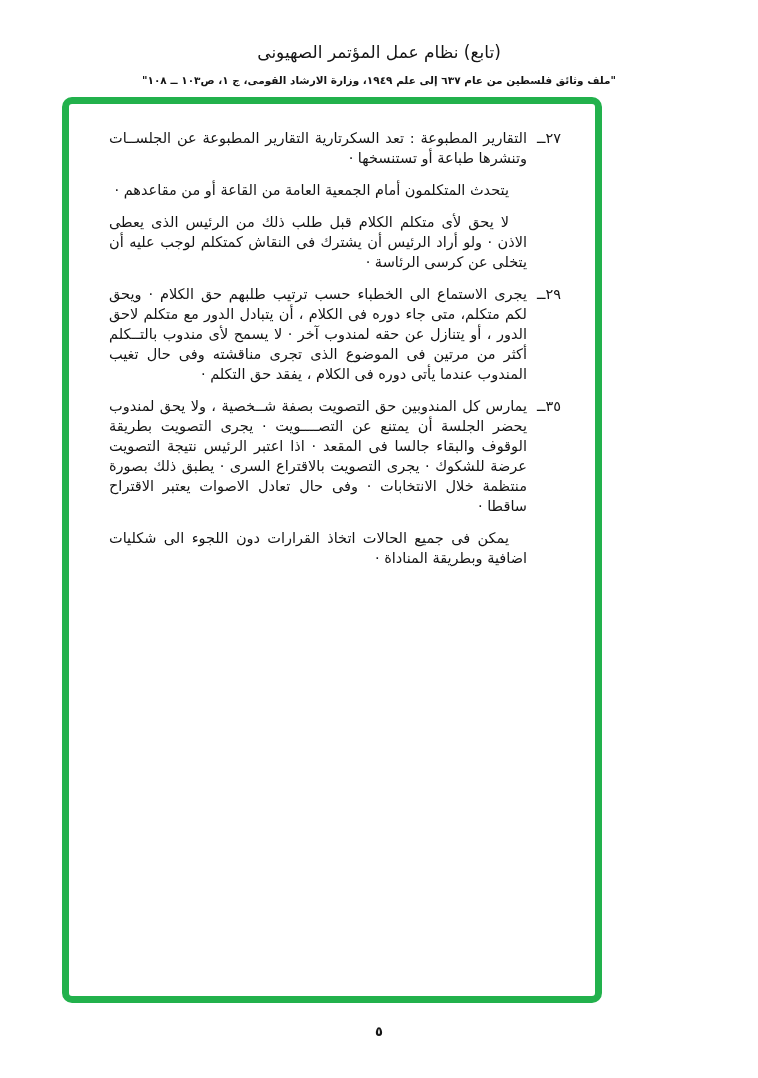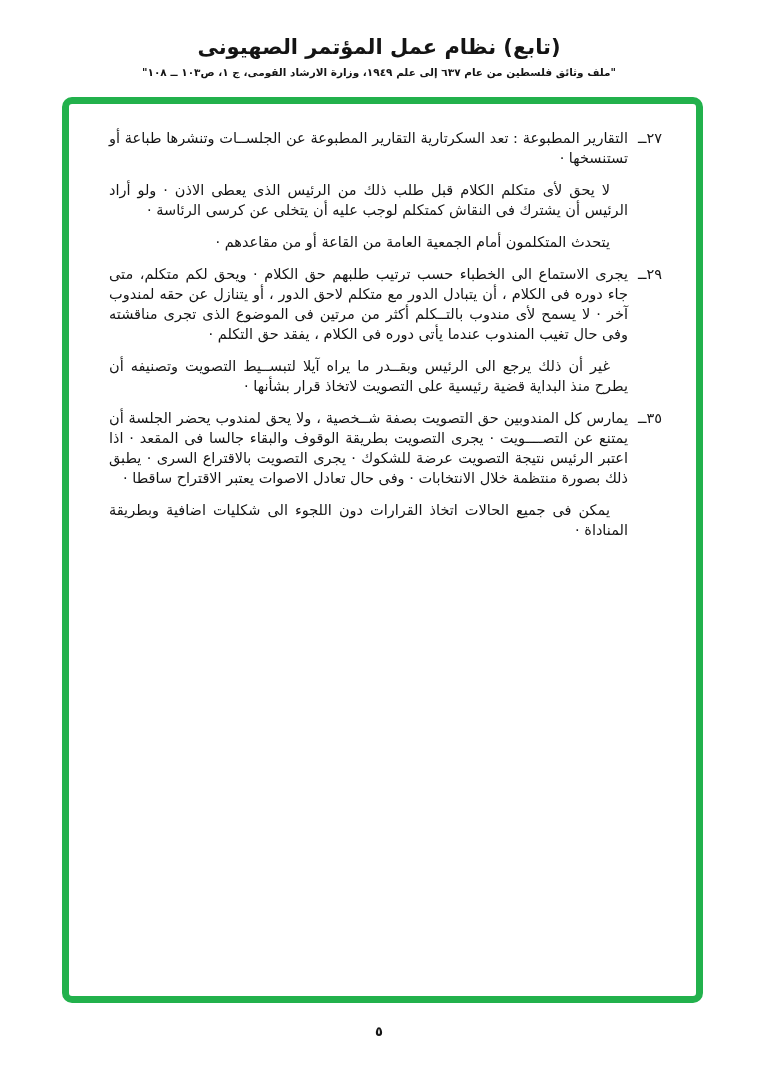--- a/index.html
+++ b/index.html
@@ -13,34 +13,34 @@
     color: #141414;
     direction: rtl;
   }
   .header {
     position: absolute;
     top: 30px; left: 0; right: 0;
     text-align: center;
     direction: rtl;
   }
   .doc-title {
-    margin: 5px;
-    font-size: 21px;
-    font-weight: bold;
+    margin: 12px;
+    font-size: 17px;
+    font-weight: normal;
     letter-spacing: 0.3px;
   }
   .doc-source {
     margin-top: 7px;
     font-size: 10.5px;
     font-weight: bold;
   }
   .frame {
     position: absolute;
     left: 62px; top: 97px;
-    width: 641px; height: 906px;
+    width: 540px; height: 906px;
     border: 7px solid var(--frame-border-color, #22b14c);
     border-radius: 10px;
     overflow: hidden;
     background: #ffffff;
   }
   .content {
     direction: rtl;
     text-align: justify;
     padding: 24px 34px 0 40px;
     font-size: 14.5px;
@@ -80,31 +80,30 @@
   <h1 class="doc-title">(تابع) نظام عمل المؤتمر الصهيونى</h1>
   <div class="doc-source">"ملف وثائق فلسطين من عام ٦٣٧ إلى علم ١٩٤٩، وزارة الارشاد القومى، ج ١، ص١٠٣ ــ ١٠٨"</div>
 </div>
 
 <div class="frame">
   <div class="content">
 
     <p class="clause"><span class="num">٢٧ــ</span><span>التقارير المطبوعة : تعد السكرتارية التقارير المطبوعة عن الجلســات وتنشرها طباعة أو تستنسخها ·</span></p>
 
 
+    <p class="para">يتحدث المتكلمون أمام الجمعية العامة من القاعة أو من مقاعدهم ·</p>
+
     <p class="para">لا يحق لأى متكلم الكلام قبل طلب ذلك من الرئيس الذى يعطى الاذن · ولو أراد الرئيس أن يشترك فى النقاش كمتكلم لوجب عليه أن يتخلى عن كرسى الرئاسة ·</p>
-
-    <p class="para">يتحدث المتكلمون أمام الجمعية العامة من القاعة أو من مقاعدهم ·</p>
 
     <p class="clause"><span class="num">٢٩ــ</span><span>يجرى الاستماع الى الخطباء حسب ترتيب طلبهم حق الكلام · ويحق لكم متكلم، متى جاء دوره فى الكلام ، أن يتبادل الدور مع متكلم لاحق الدور ، أو يتنازل عن حقه لمندوب آخر · لا يسمح لأى مندوب بالتــكلم أكثر من مرتين فى الموضوع الذى تجرى مناقشته وفى حال تغيب المندوب عندما يأتى دوره فى الكلام ، يفقد حق التكلم ·</span></p>
 
 
 
 
 
-    <p class="para">غير أن ذلك يرجع الى الرئيس وبقــدر ما يراه آيلا لتبســيط التصويت وتصنيفه أن يطرح منذ البداية قضية رئيسية على التصويت لاتخاذ قرار بشأنها ·</p>
 
 
     <p class="clause"><span class="num">٣٥ــ</span><span>يمارس كل المندوبين حق التصويت بصفة شــخصية ، ولا يحق لمندوب يحضر الجلسة أن يمتنع عن التصــــويت · يجرى التصويت بطريقة الوقوف والبقاء جالسا فى المقعد · اذا اعتبر الرئيس نتيجة التصويت عرضة للشكوك · يجرى التصويت بالاقتراع السرى · يطبق ذلك بصورة منتظمة خلال الانتخابات · وفى حال تعادل الاصوات يعتبر الاقتراح ساقطا ·</span></p>
 
     <p class="para">يمكن فى جميع الحالات اتخاذ القرارات دون اللجوء الى شكليات اضافية وبطريقة المناداة ·</p>
 
   </div>
 </div>
 
 <div class="page-number">٥</div>

